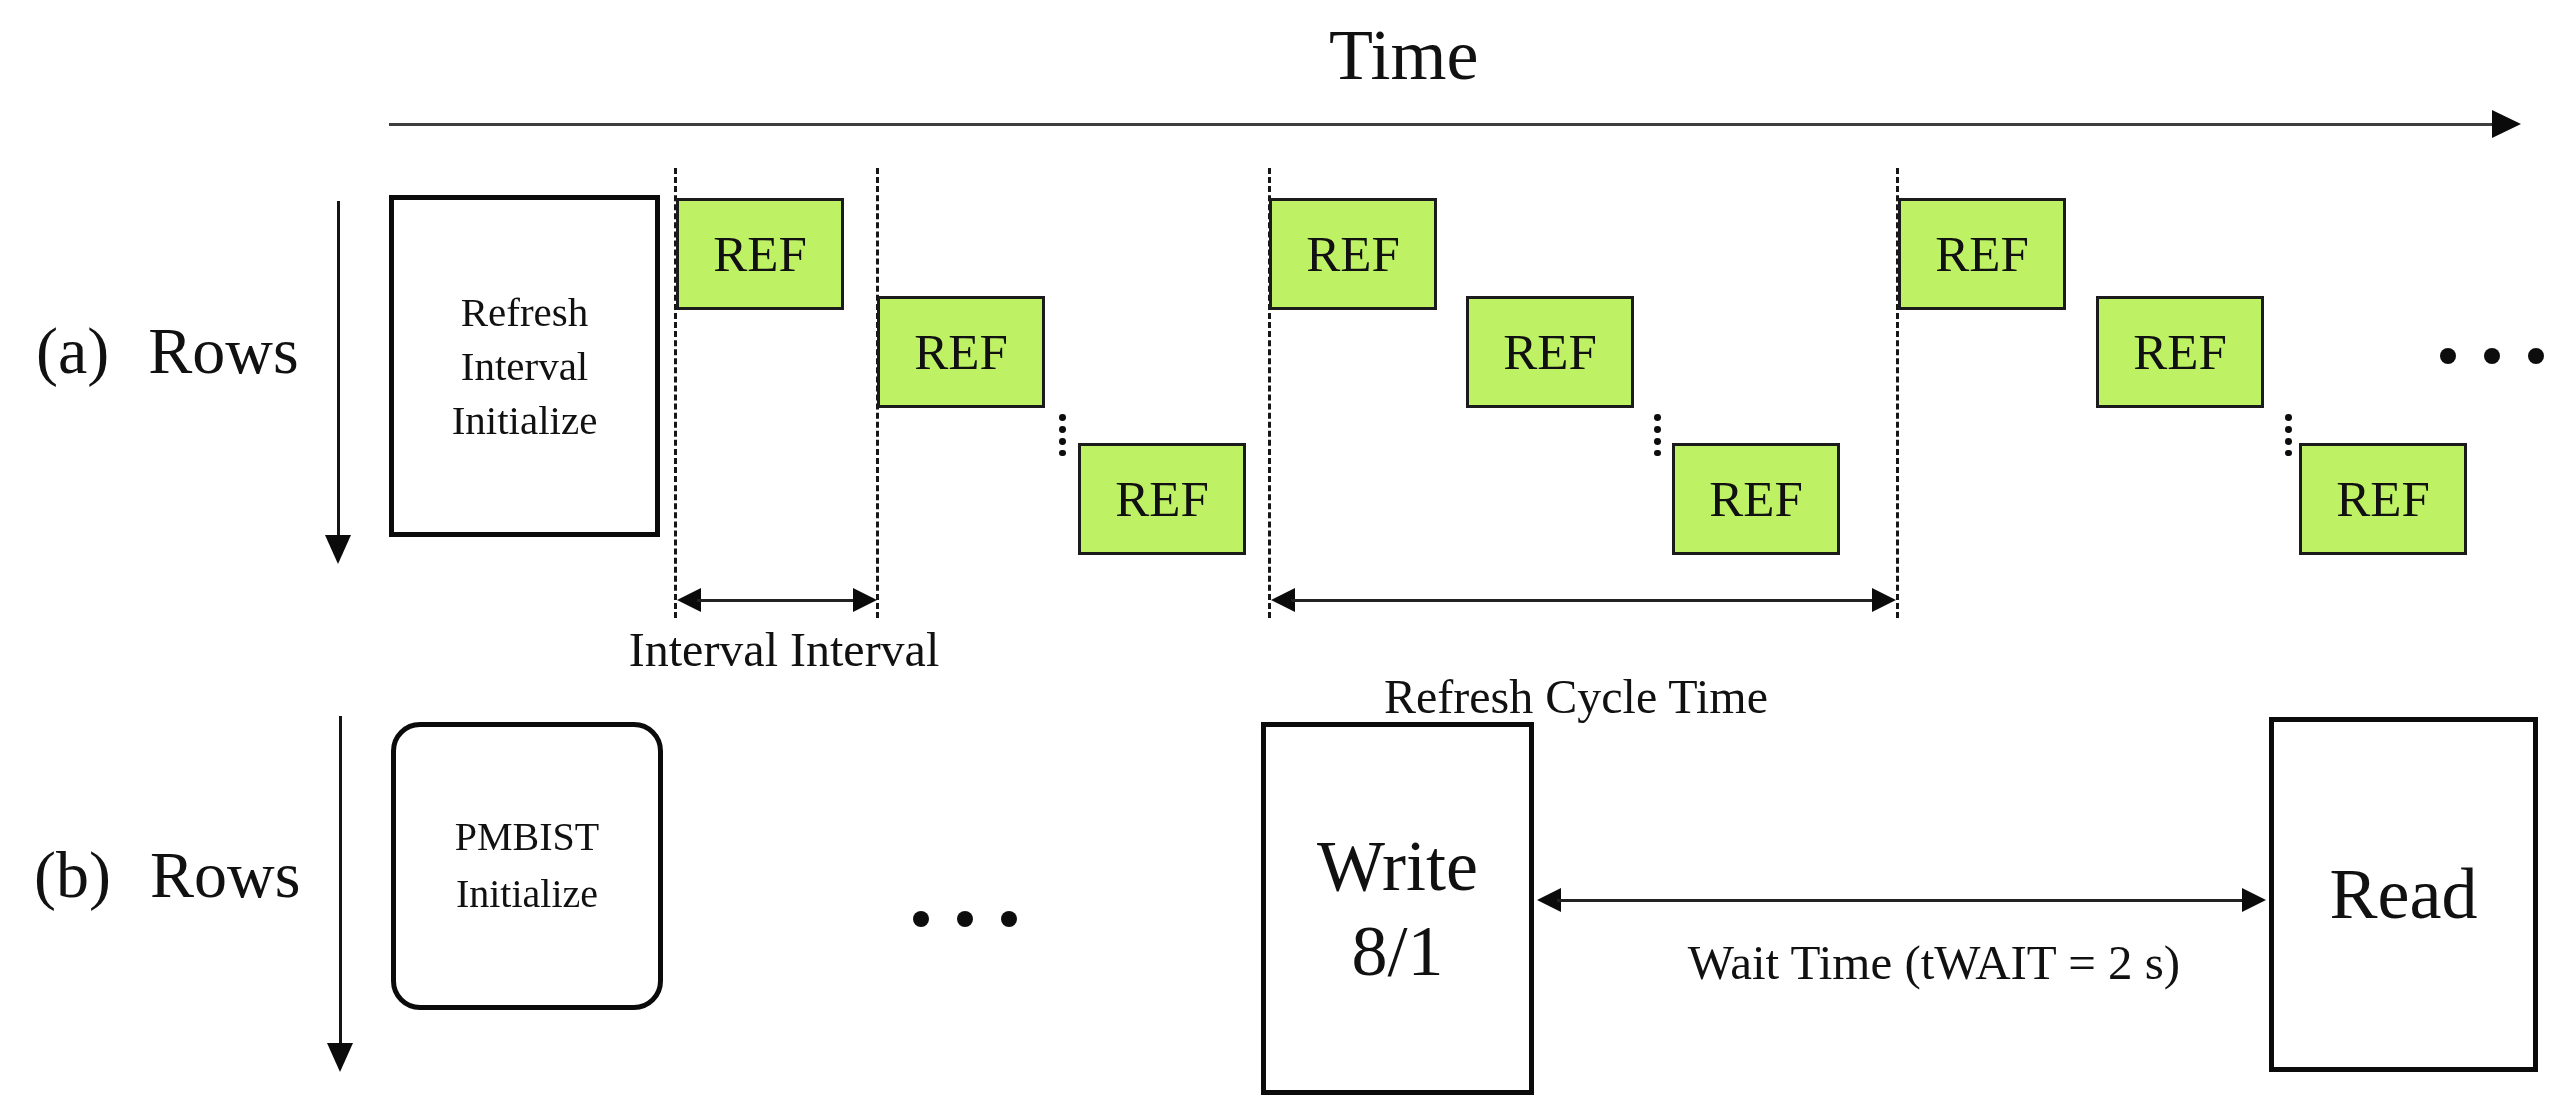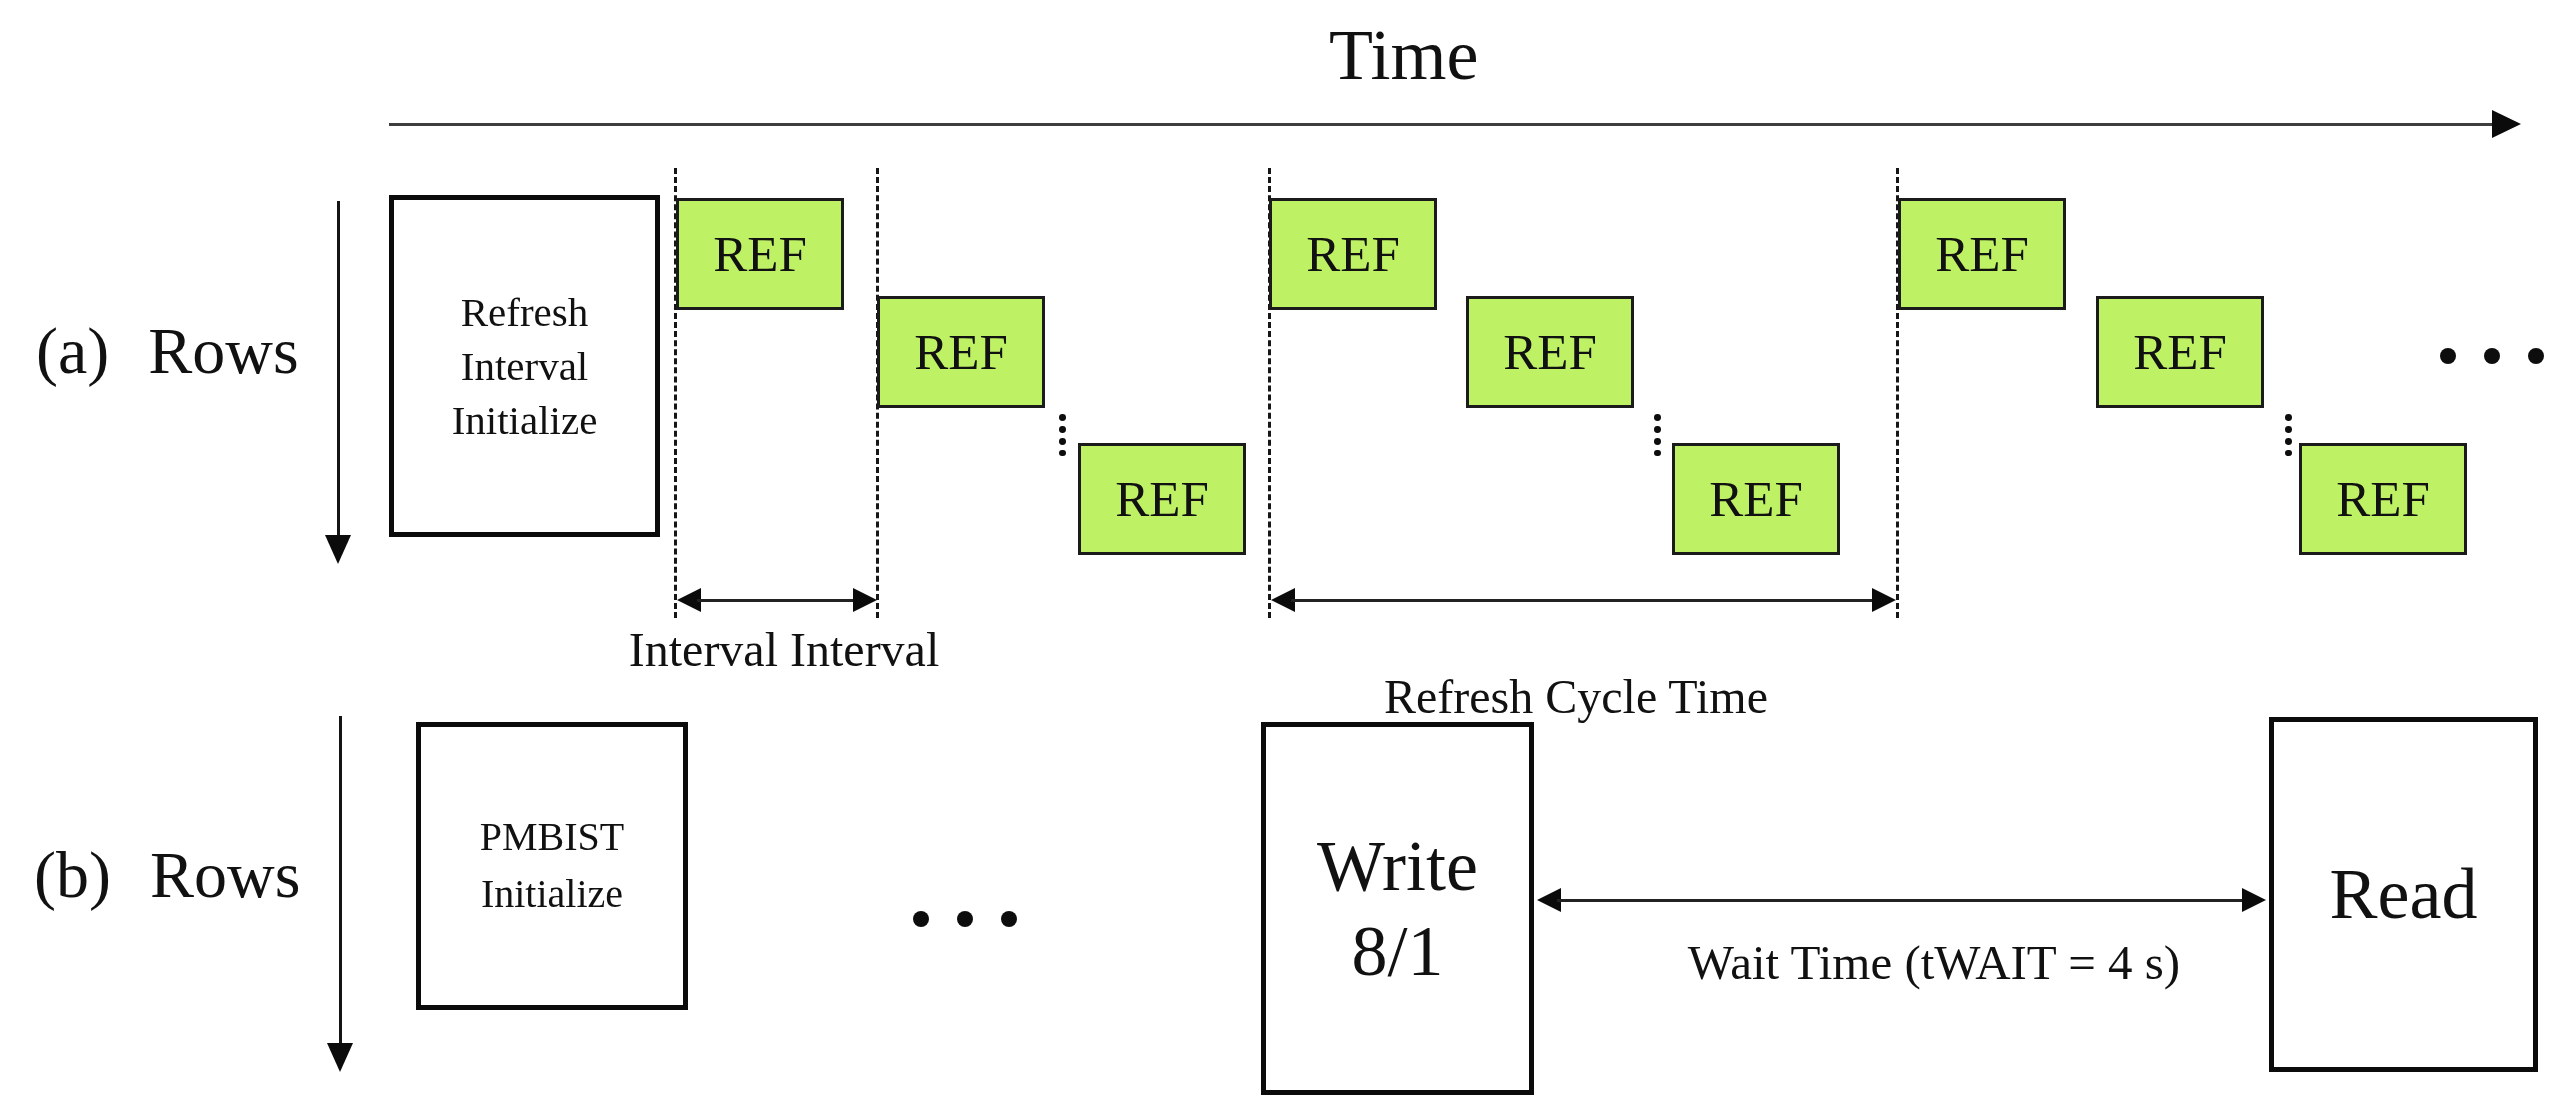--- a/index.html
+++ b/index.html
@@ -203,35 +203,35 @@
   <div class="abs caption" style="left:1329px; top:632px; width:494px;margin-top:37px;">Refresh Cycle Time</div>
 
   <div class="abs part-label" style="left:34px; top:837px;">
     <span>(b)</span>
     <span>Rows</span>
   </div>
 
   <div class="abs vline" style="left:339px; top:716px; height:331px;"></div>
   <div class="abs tri tri-down" style="left:327px; top:1043px;"></div>
 
-  <div class="abs bigbox pmbist-font" style="left:416px; top:722px; width:272px; height:288px;">PMBIST
+  <div class="abs bigbox pmbist-font" style="left:391px; top:722px; width:272px; height:288px;border-radius:29px;">PMBIST
 Initialize</div>
 
   <div class="abs hdots" style="left:913px; top:911px;">
     <span class="dot"></span>
       <span class="dot"></span>
       <span class="dot"></span>
   </div>
 
   <div class="abs bigbox write-font" style="left:1261px; top:722px; width:273px; height:373px;">Write
 8/1</div>
 
   <div class="abs darrow" style="left:1537px; top:888px; width:729px;">
     <span class="left"></span>
     <span class="bar"></span>
     <span class="right"></span>
   </div>
-  <div class="abs caption" style="left:1619px; top:934px; width:630px; font-size:49px;">Wait Time (tWAIT = 4 s)</div>
+  <div class="abs caption" style="left:1619px; top:934px; width:630px; font-size:49px;">Wait Time (tWAIT = 2 s)</div>
 
   <div class="abs bigbox read-font" style="left:2269px; top:717px; width:269px; height:355px;">Read</div>
 
 </div>
 
 
 </body></html>

